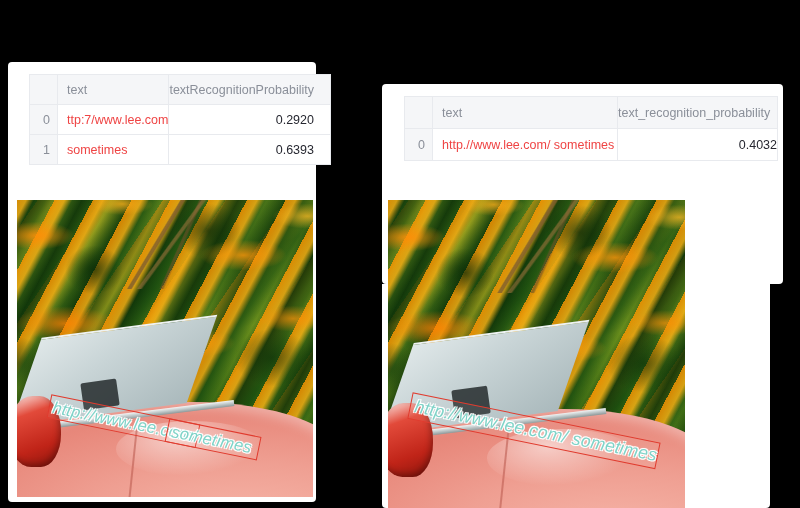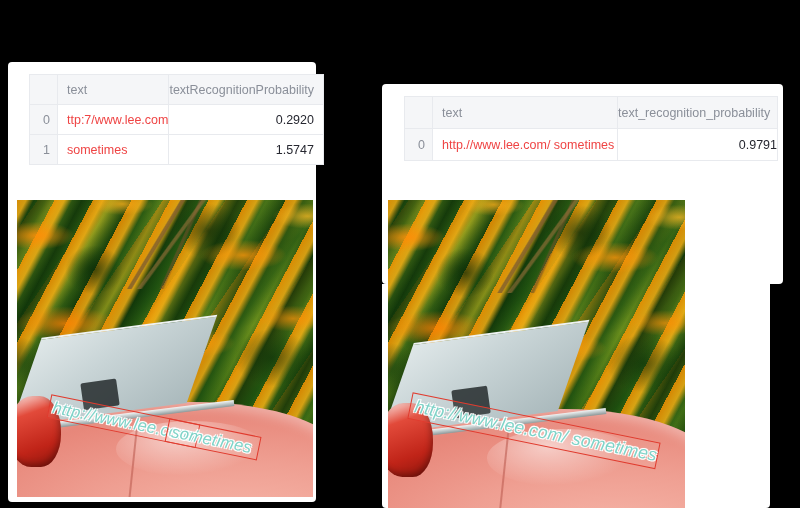--- a/index.html
+++ b/index.html
@@ -53,21 +53,21 @@
     text-align: right;
     font-weight: normal;
   }
   .df .num { text-align: right; color: #262730; }
 
   
   #table-left { left: 29px; top: 74px; }
   #table-left th, #table-left td { height: 30px; font-size: 12.5px; }
   #table-left .c-idx  { width: 28px; padding-right: 7px; }
   #table-left .c-text { width: 108px; padding-left: 9px; }
-  #table-left .c-prob { width: 142px; padding-right: 9px; }
+  #table-left .c-prob { width: 142px; padding-right: 16px; }
 
   
   #table-right { left: 404px; top: 96px; }
   #table-right th, #table-right td { height: 32px; font-size: 12.5px; }
   #table-right .c-idx  { width: 28px; padding-right: 7px; }
   #table-right .c-text { width: 185px; padding-left: 9px; }
   #table-right .c-prob { width: 160px; }
 
   
   .photo {
@@ -214,21 +214,21 @@
     </thead>
     <tbody>
       <tr>
         <td class="idx c-idx">0</td>
         <td class="c-text">ttp:7/www.lee.com</td>
         <td class="num c-prob">0.2920</td>
       </tr>
       <tr>
         <td class="idx c-idx">1</td>
         <td class="c-text">sometimes</td>
-        <td class="num c-prob">1.5747</td>
+        <td class="num c-prob">0.6393</td>
       </tr>
     </tbody>
   </table>
 
   <div class="photo" id="photo-left">
     <div class="hill">
       <div class="hill-blobs"></div>
       <div class="branches"></div>
     </div>
     <div class="car-hood">
@@ -256,21 +256,21 @@
       <tr>
         <th class="idx c-idx"></th>
         <th class="c-text">text</th>
         <th class="c-prob">text_recognition_probability</th>
       </tr>
     </thead>
     <tbody>
       <tr>
         <td class="idx c-idx">0</td>
         <td class="c-text">http.//www.lee.com/ sometimes</td>
-        <td class="num c-prob">0.9791</td>
+        <td class="num c-prob">0.4032</td>
       </tr>
     </tbody>
   </table>
 
   <div class="photo" id="photo-right">
     <div class="hill">
       <div class="hill-blobs"></div>
       <div class="branches"></div>
     </div>
     <div class="car-hood">

